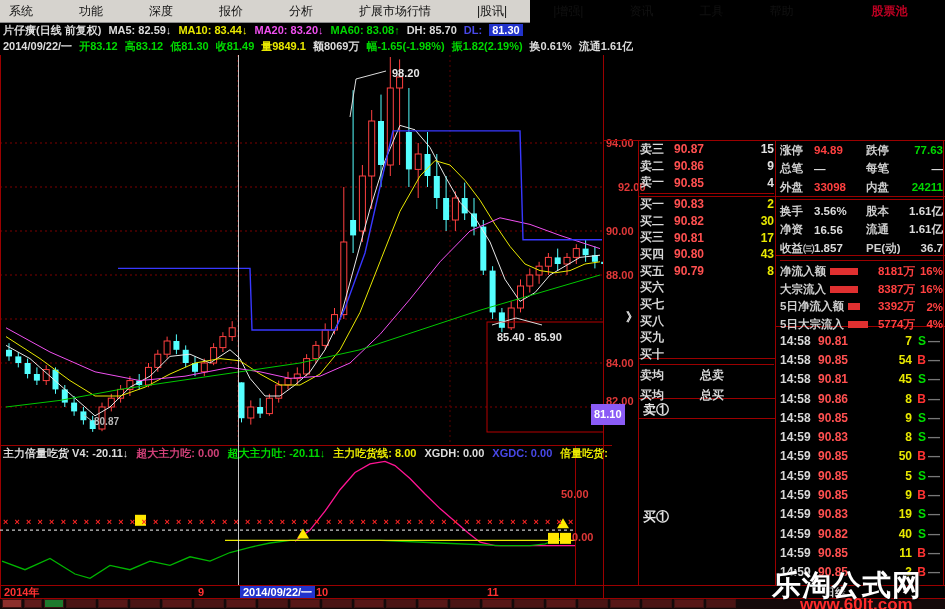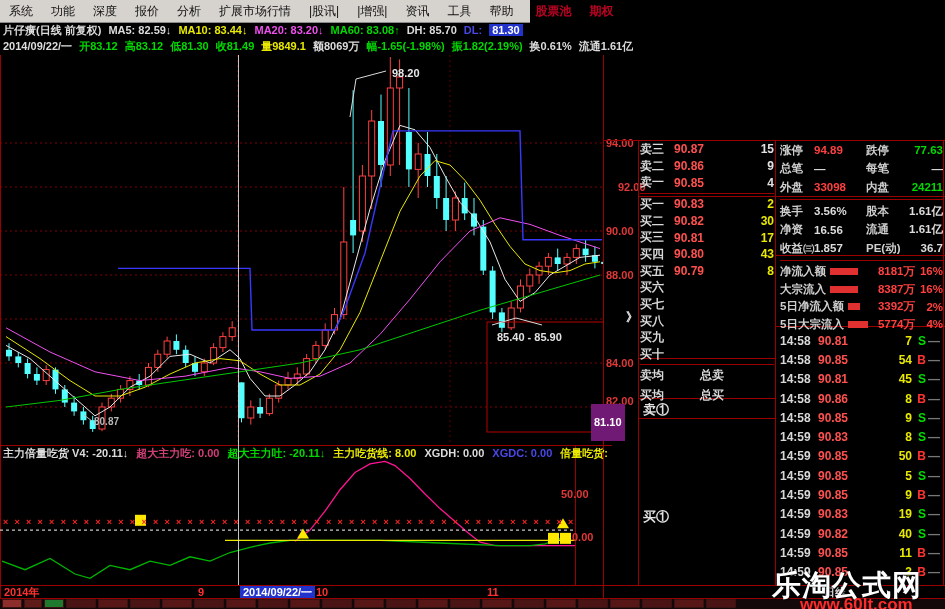--- a/index.html
+++ b/index.html
@@ -1,38 +1,38 @@
 <!DOCTYPE html>
 <html><head>
 <meta charset="utf-8">
 <style>
   html,body{margin:0;padding:0;background:#111;}
   .app{position:relative;width:945px;height:609px;background:#000;overflow:hidden;
        font-family:"Liberation Sans",sans-serif;-webkit-font-smoothing:none;}
   
   .menubar{position:absolute;left:0;top:0;width:530px;height:22px;background:#d6d3ce;
-           border-bottom:1px solid #8a8a8a;display:flex;align-items:center;font-size:12px;color:#111;}
+           border-bottom:1px solid #8a8a8a;display:flex;align-items:center;font-size:12px;color:#111;gap:28px;}
   .menubar .mi{padding:0 9px;white-space:nowrap;cursor:default;}
   .menubar .mi.red{color:#c00023;font-weight:700;}
   .menubar .sep{width:1px;height:16px;background:#9a9a9a;margin:0 2px;}
   
   .infoline{position:absolute;left:3px;width:630px;height:15px;font-size:11px;line-height:15px;
             white-space:nowrap;overflow:hidden;font-weight:700;letter-spacing:0;}
   .infoline span{margin-right:7px;}
   .c-w{color:#dcdcdc}.c-y{color:#e8e800}.c-m{color:#f050f0}.c-g{color:#00d800}
   .c-b{color:#4848e8}.c-r{color:#ff4040}.c-m2{color:#d04078}
   .c-chip{background:#2233cc;color:#fff;padding:0 3px;}
   
   .vline,.hline{position:absolute;background:#9b0000;}
   .vline{width:1px;}.hline{height:1px;}
   .crosshair{position:absolute;width:1px;background:#e8e8e8;}
   
   .axis-label{position:absolute;width:36px;text-align:left;color:#e03838;font-size:11px;font-weight:700;}
-  .axis-marker{position:absolute;background:#701a75;color:#fff;font-size:11px;font-weight:700;
-               padding:12px 3px;line-height:13px;z-index:5;}
+  .axis-marker{position:absolute;background:#8b5cf6;color:#fff;font-size:11px;font-weight:700;
+               padding:4px 3px;line-height:13px;z-index:5;}
   .expander{position:absolute;color:#e8e8e8;font-size:12px;font-weight:700;z-index:4;cursor:pointer;}
   
   .obook{position:absolute;left:640px;top:141px;width:134px;font-size:12px;font-weight:700;}
   .obrow{display:flex;align-items:center;height:16.7px;}
   .obrow .lab{width:34px;color:#d8d8d8;}
   .obrow .prc{width:52px;color:#ff5050;}
   .obrow .qty{flex:1;text-align:right;}
   .qty.sell{color:#e0e0e0}.qty.buy{color:#e8e800}
   .avgrow{display:flex;height:20px;align-items:center;font-size:12px;font-weight:700;color:#d8d8d8;}
   .avgrow .r{margin-left:36px;}

